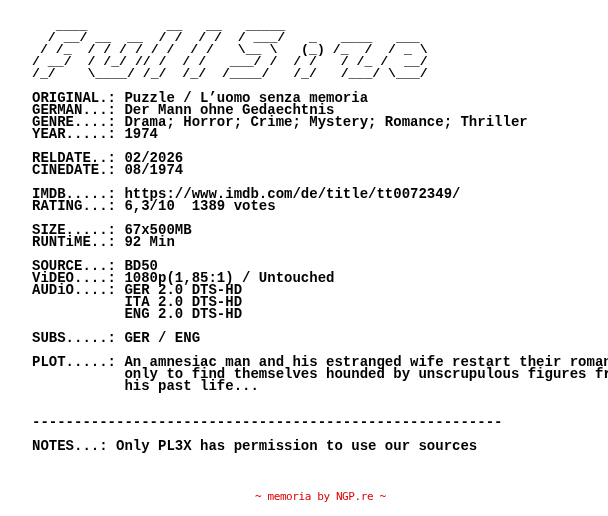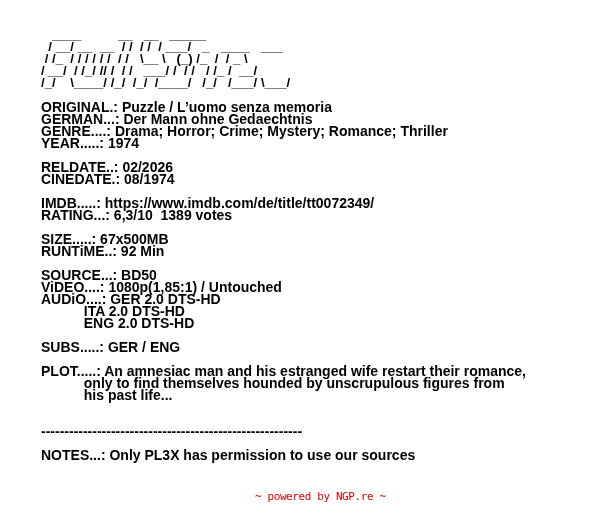--- a/index.html
+++ b/index.html
@@ -10,23 +10,23 @@
     height: 516px;
     overflow: hidden;
   }
   .nfo-wrap {
     position: relative;
     width: 608px;
     height: 516px;
     background: #ffffff;
   }
   pre {
-    margin: 17px;
+    margin: 8px;
     padding: 0;
-    font-family: Liberation Sans, sans-serif;
+    font-family: Liberation Mono, monospace;
     font-weight: bold;
     color: #000000;
     white-space: pre;
   }
   .ascii-logo {
     position: absolute;
     left: 24px;
     top: 12px;
     font-size: 13.2px;
     line-height: 12px;
@@ -89,17 +89,17 @@
 PLOT.....: An amnesiac man and his estranged wife restart their romance,
            only to find themselves hounded by unscrupulous figures from
            his past life...
 
 
 --------------------------------------------------------
 
 NOTES...: Only PL3X has permission to use our sources</pre>
 
   <div class="footer">
-    <div class="line1">~ powered by NGP.re ~</div>
+    <div class="line1">~ memoria by NGP.re ~</div>
     
   </div>
 
 </div>
 
 </body></html>

